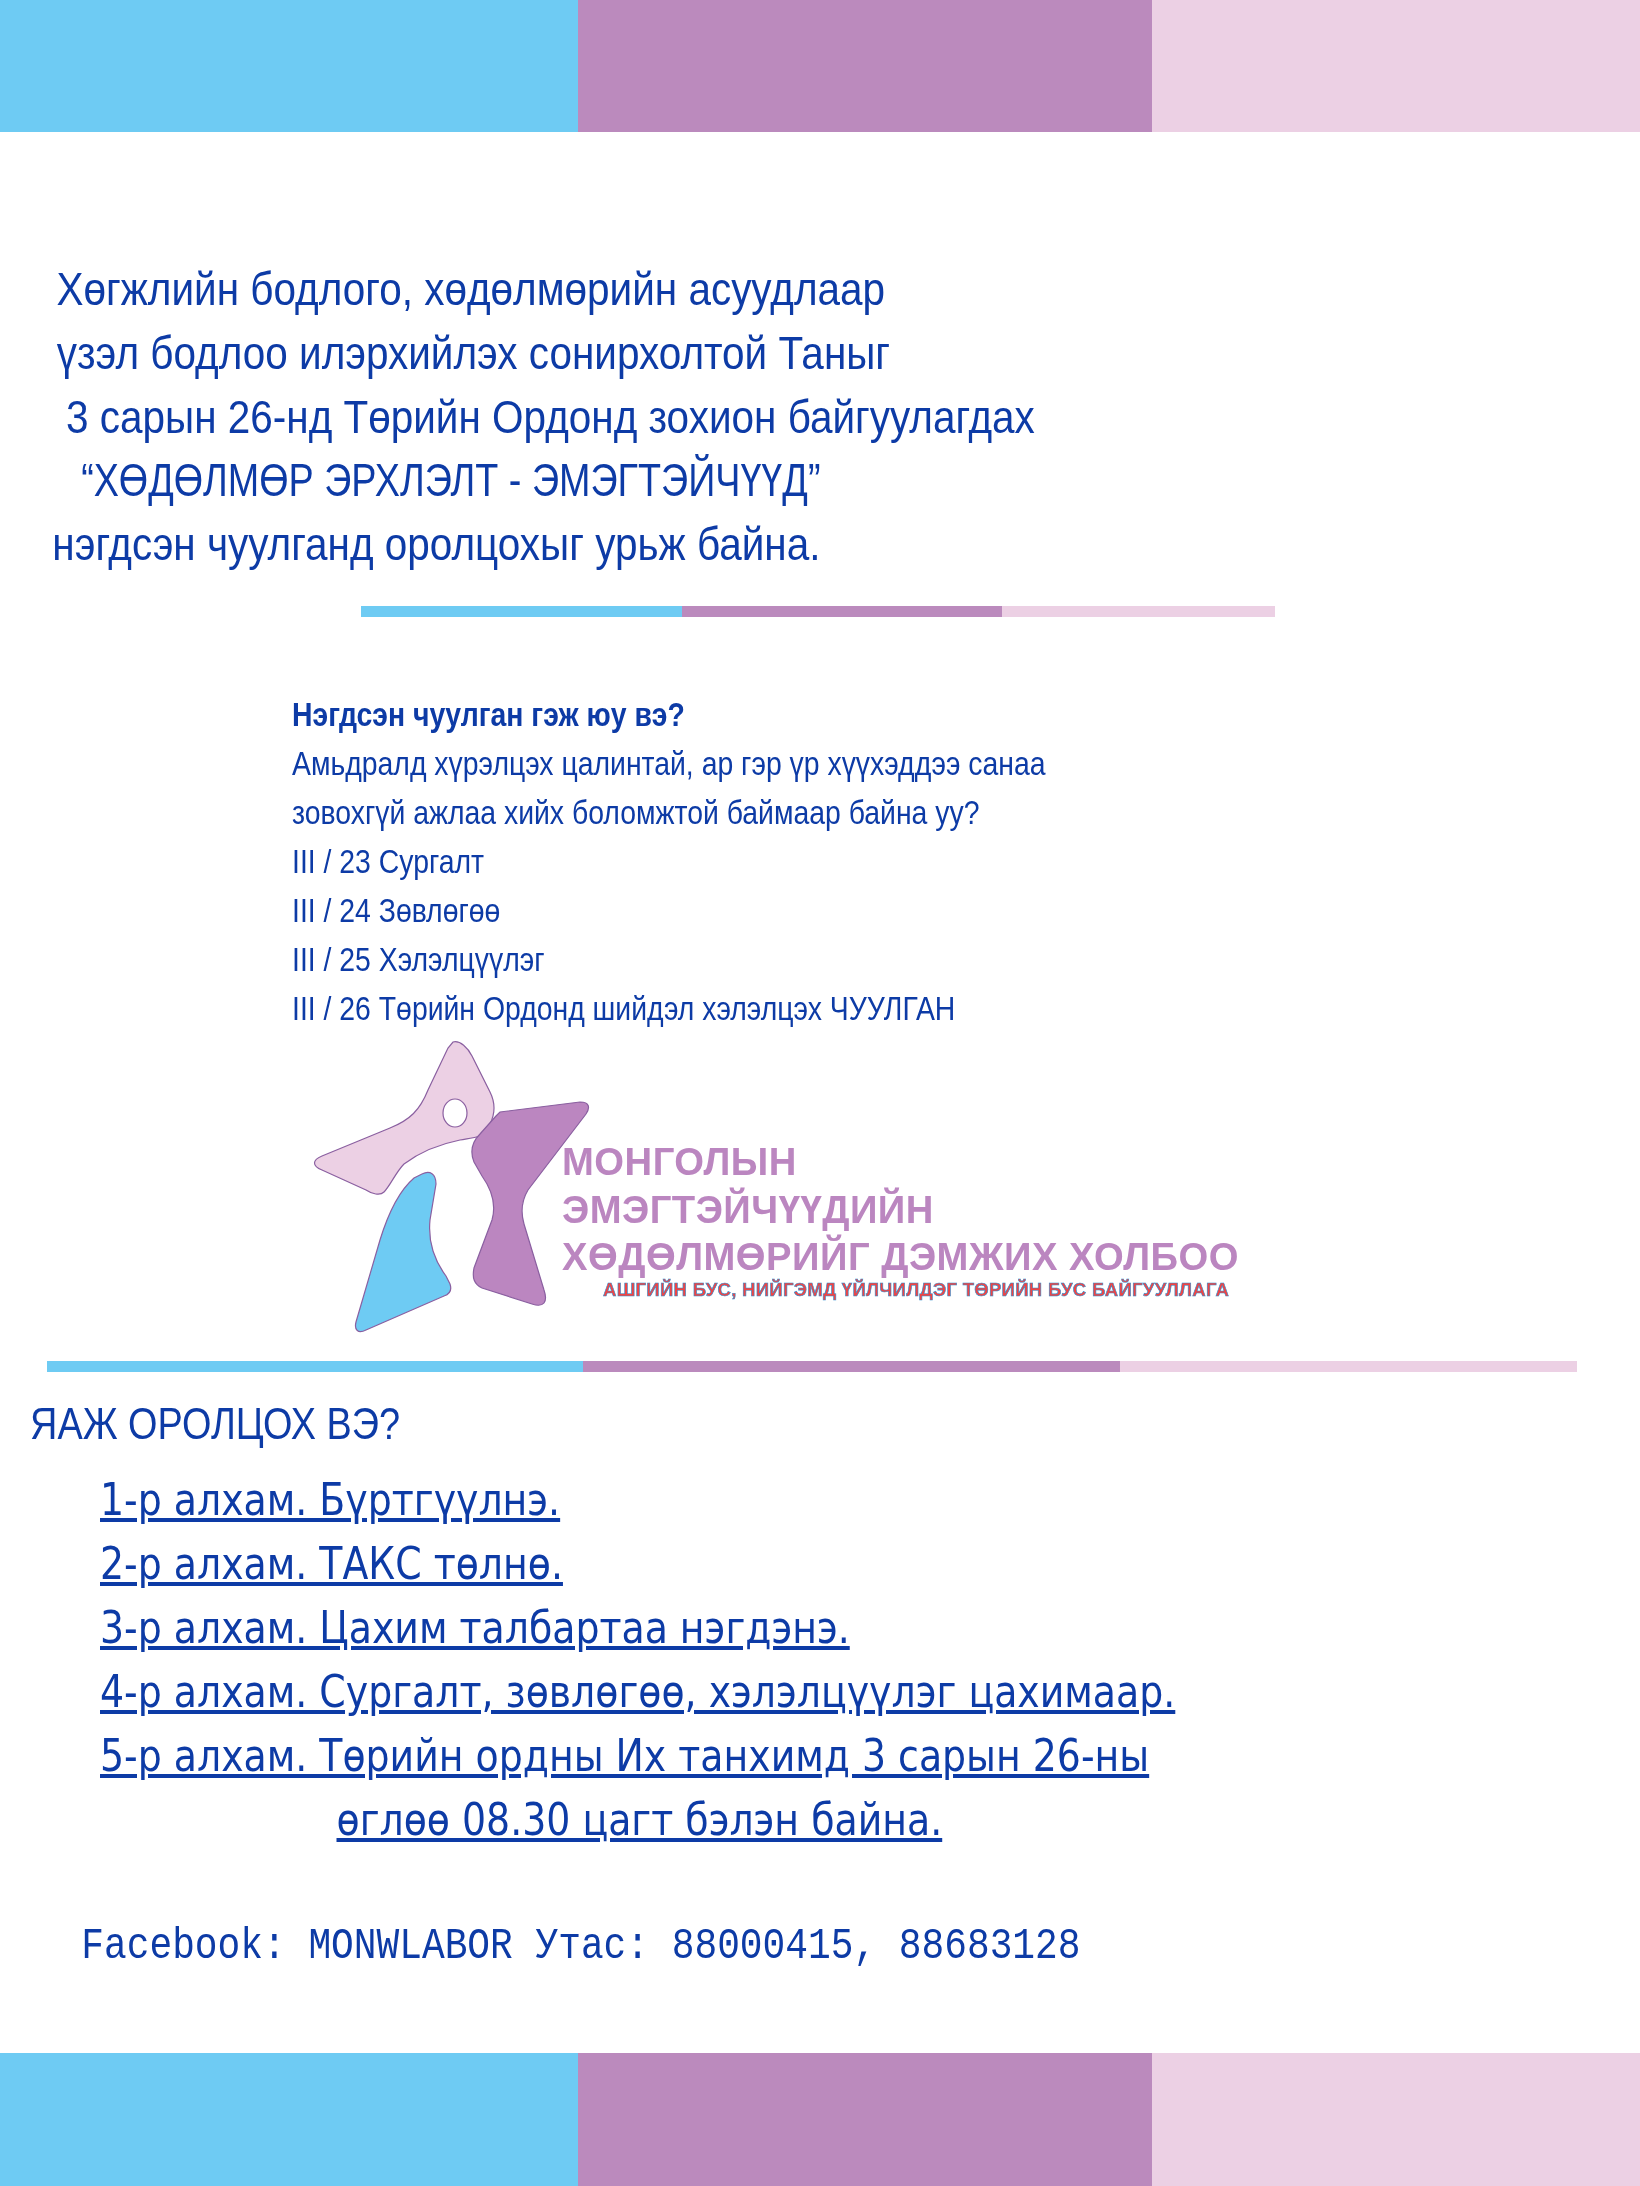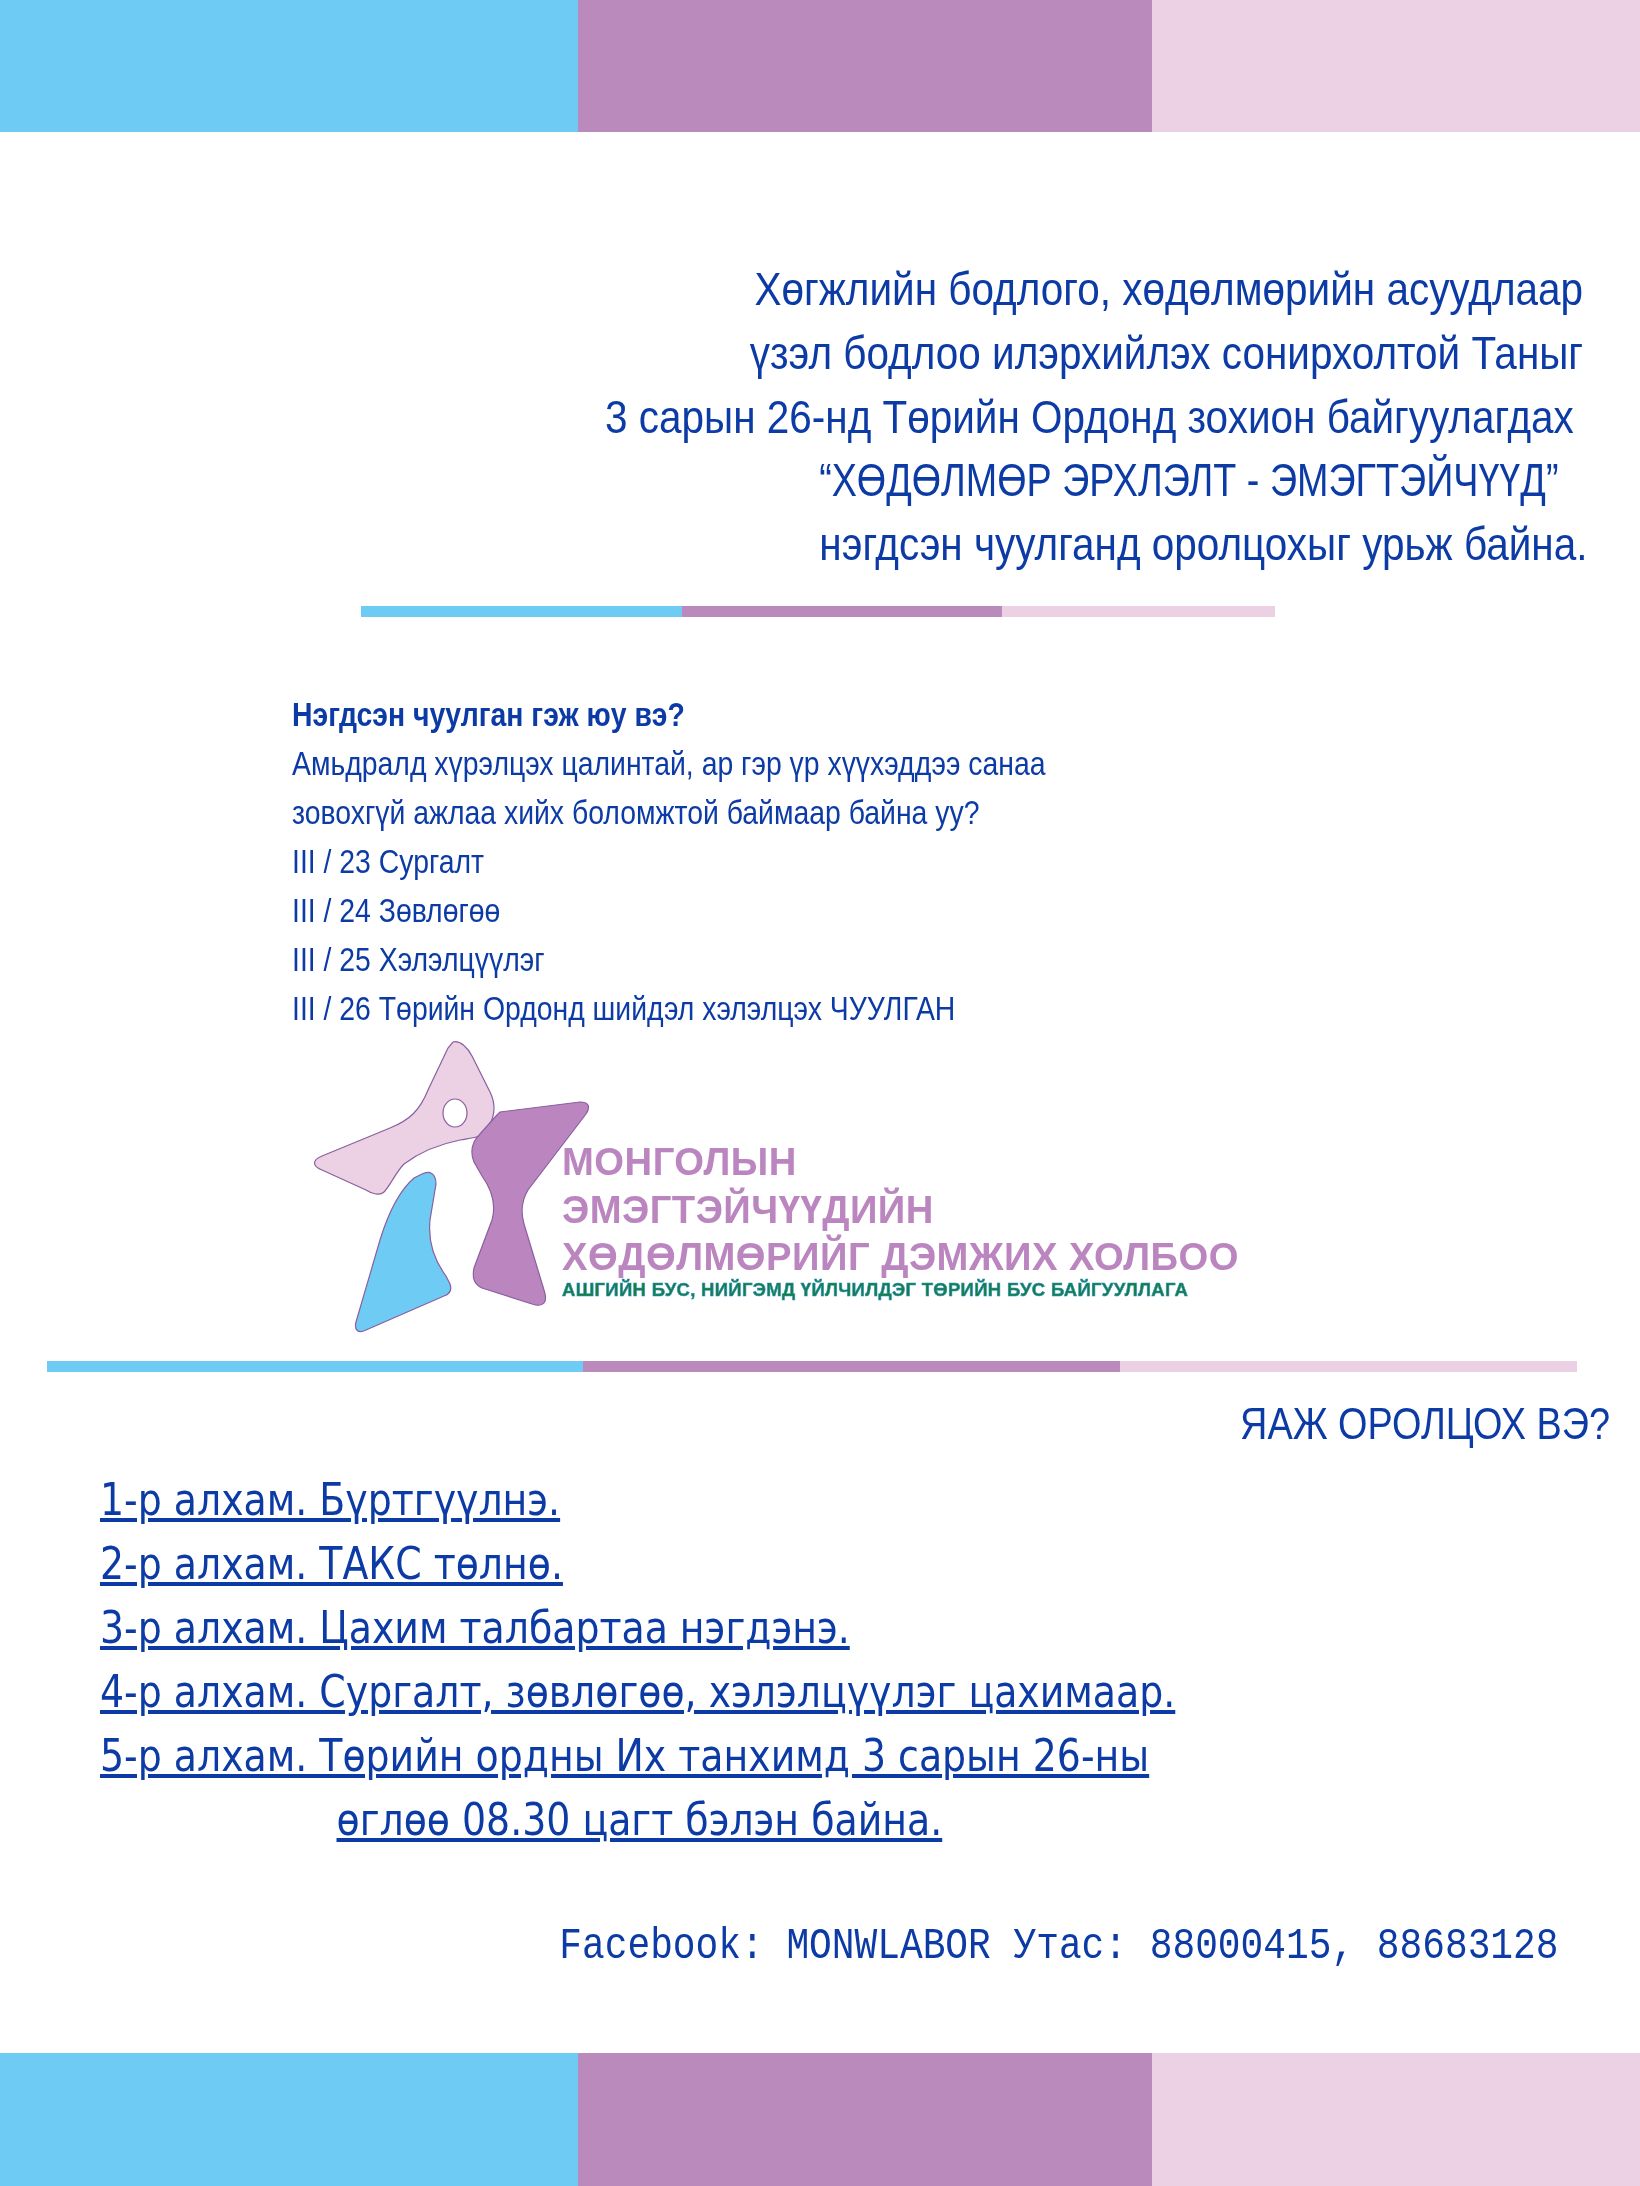--- a/index.html
+++ b/index.html
@@ -14,21 +14,21 @@
   .top-band { top: 0; height: 132px; }
   .bottom-band { top: 2053px; height: 133px; }
   .seg-blue { background: #6ecbf3; }
   .seg-purple { background: #bb8abd; }
   .seg-pink { background: #ecd0e4; }
 
   .divider { position: absolute; display: flex; height: 11px; }
   .divider .seg { height: 100%; }
 
   .center-line {
-    position: absolute; left: 0; width: 1640px; text-align: right;
+    position: absolute; left: 0; width: 1640px; text-align: left;
     white-space: nowrap;
   }
   .center-line span { display: inline-block; transform-origin: center; }
 
   .intro { font-size: 46px; line-height: 46px; }
   .intro-bold { font-size: 46px; line-height: 46px; font-weight: normal; }
 
   .info-block { position: absolute; left: 292px; top: 690px; }
   .info-line {
     font-size: 33px; line-height: 49px; white-space: nowrap;
@@ -37,22 +37,22 @@
   .info-title { font-weight: bold; }
 
   .logo { position: absolute; left: 300px; top: 1040px; width: 1000px; height: 300px; }
   .logo svg { position: absolute; left: 0; top: 0; }
   .logo-text { position: absolute; left: 262px; white-space: nowrap; font-weight: bold; color: #bb86c0; }
   .logo-l1, .logo-l2, .logo-l3 { font-size: 39px; line-height: 39px; transform: scaleX(0.98); transform-origin: left center; letter-spacing: 0.5px; }
   .logo-l1 { top: 102px; }
   .logo-l2 { top: 150px; }
   .logo-l3 { top: 197px; }
   .logo-sub {
-    top: 240px; font-size: 18.5px; line-height: 20px; color: #15803d;
-    -webkit-text-stroke: 0.6px #2f8fd0; letter-spacing: 0.3px;
+    top: 240px; font-size: 18.5px; line-height: 20px; color: #ef4444;
+    -webkit-text-stroke: 0.6px #2f8fd0; letter-spacing: 0.3px; margin-left: 41px;
   }
 
   .how-title {
     font-size: 44px; line-height: 44px; font-weight: normal; top: 1402px;
   }
   .steps { position: absolute; left: 100px; top: 1468px; text-decoration: underline; }
   .step {
     font-size: 44px; line-height: 64px; white-space: nowrap;
     font-family: "DejaVu Sans", sans-serif;
     transform: scaleX(0.86); transform-origin: left center;

